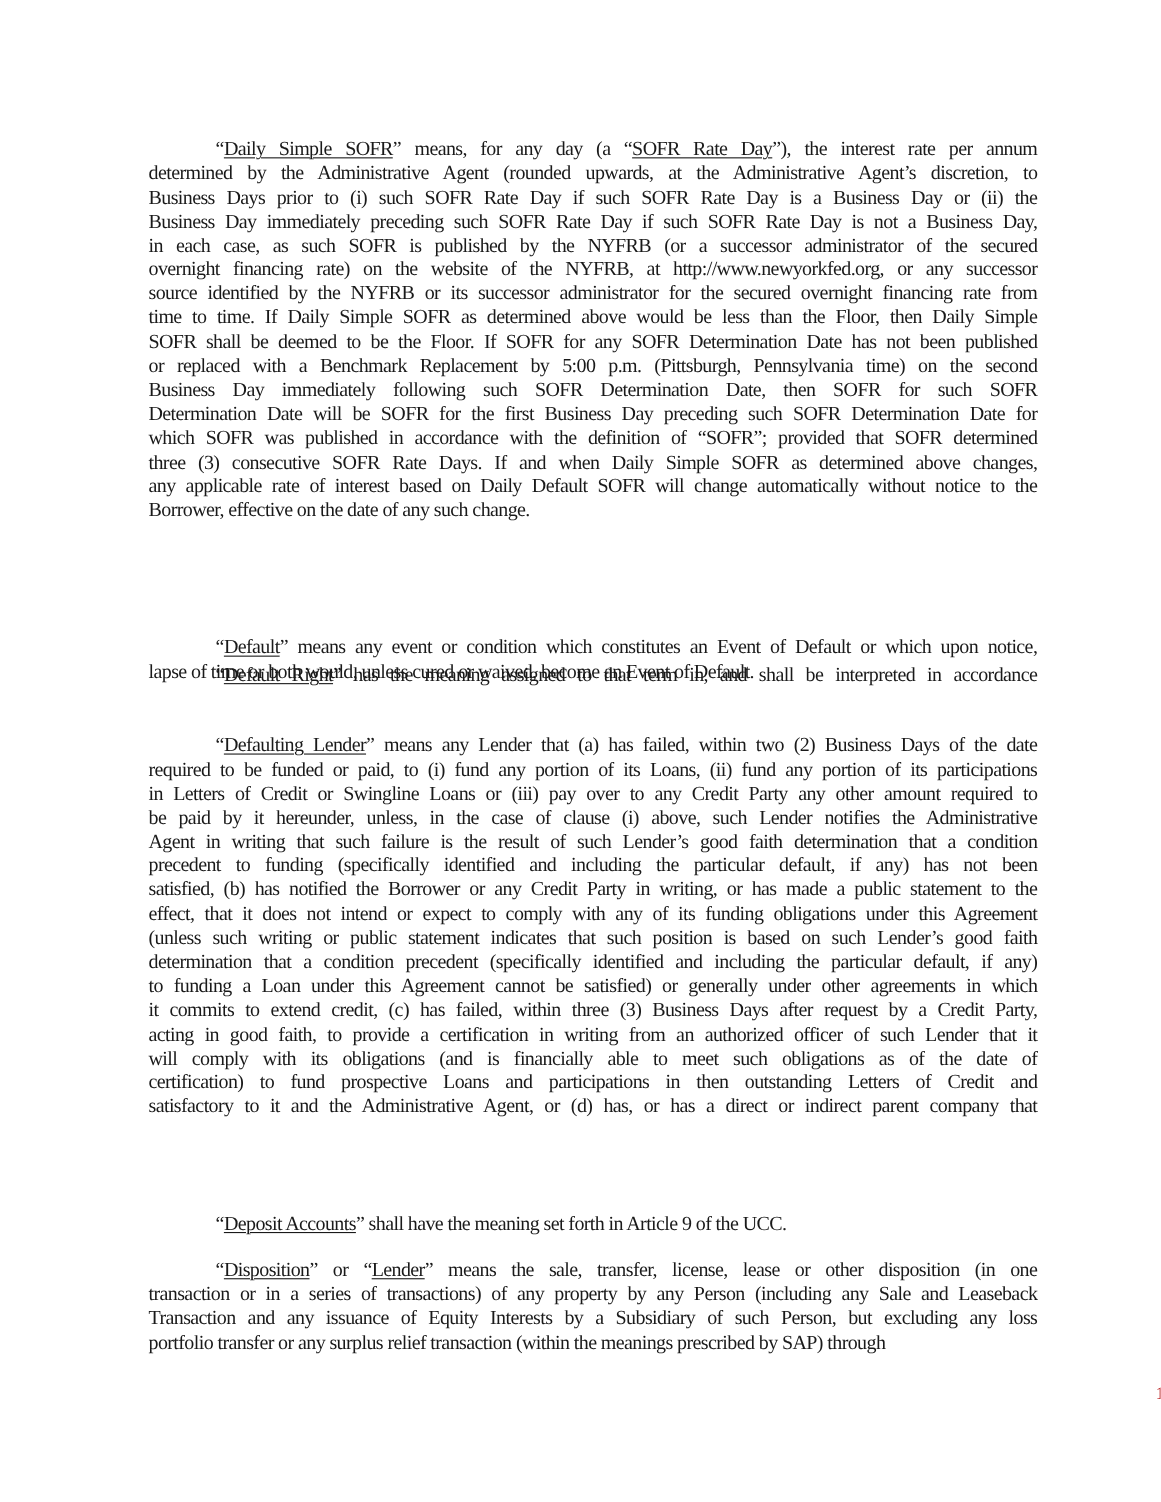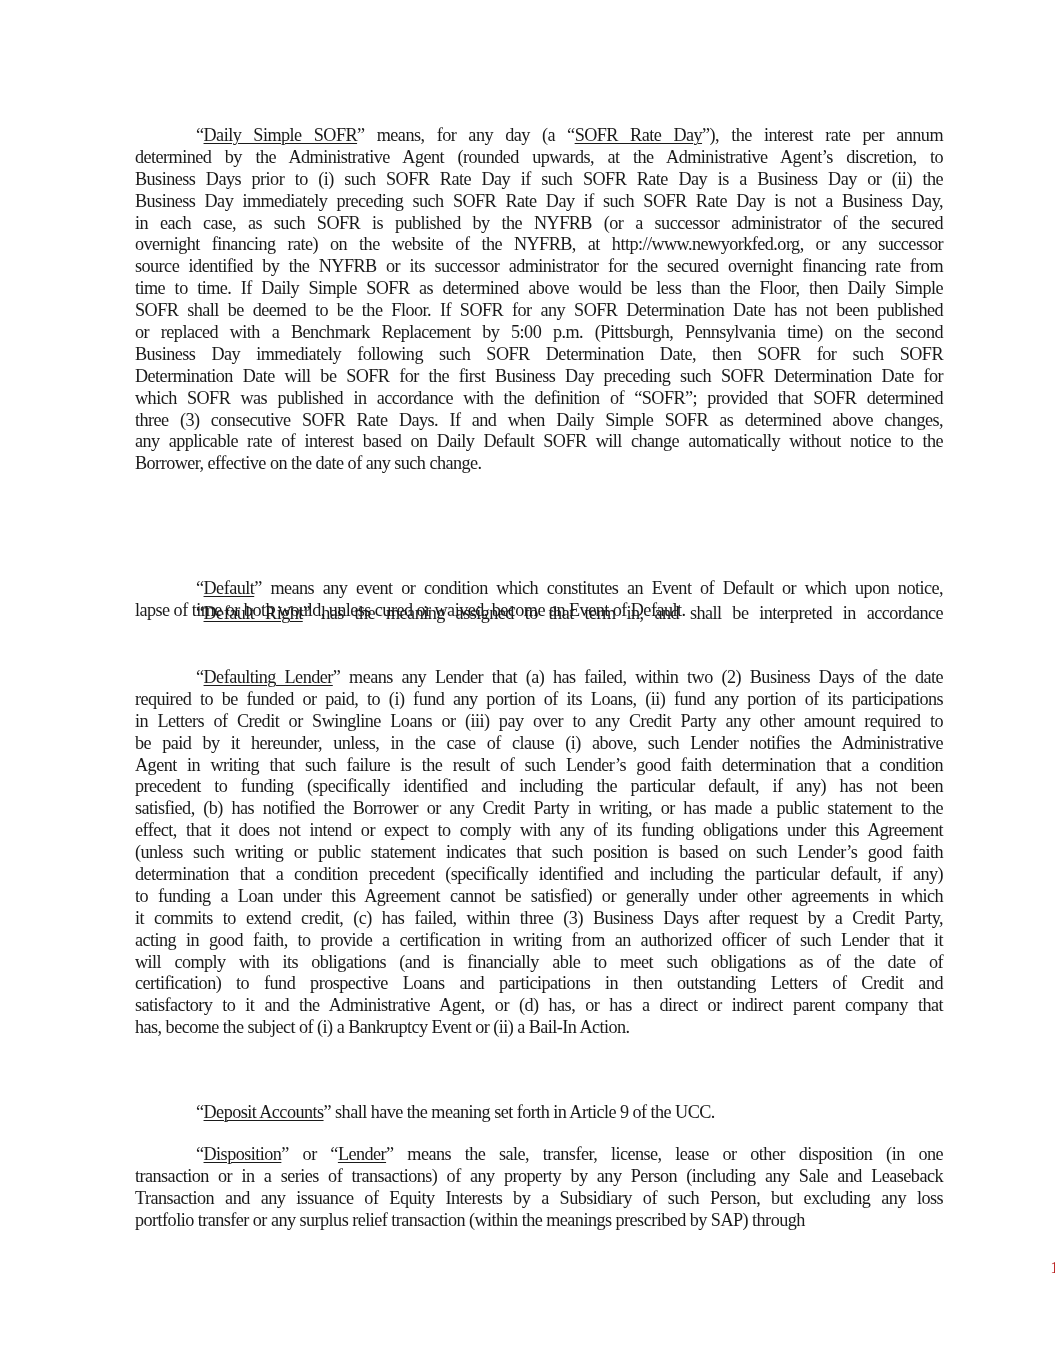--- a/index.html
+++ b/index.html
@@ -69,21 +69,20 @@
       <span class="line">satisfied, (b) has notified the Borrower or any Credit Party in writing, or has made a public statement to the</span>
       <span class="line">effect, that it does not intend or expect to comply with any of its funding obligations under this Agreement</span>
       <span class="line">(unless such writing or public statement indicates that such position is based on such Lender’s good faith</span>
       <span class="line">determination that a condition precedent (specifically identified and including the particular default, if any)</span>
       <span class="line">to funding a Loan under this Agreement cannot be satisfied) or generally under other agreements in which</span>
       <span class="line">it commits to extend credit, (c) has failed, within three (3) Business Days after request by a Credit Party,</span>
       <span class="line">acting in good faith, to provide a certification in writing from an authorized officer of such Lender that it</span>
       <span class="line">will comply with its obligations (and is financially able to meet such obligations as of the date of</span>
       <span class="line">certification) to fund prospective Loans and participations in then outstanding Letters of Credit and</span>
       <span class="line">satisfactory to it and the Administrative Agent, or (d) has, or has a direct or indirect parent company that</span>
-      <span class="line last">has, become the subject of (i) a Bankruptcy Event or (ii) a Bail-In Action.</span>
     </div>
   <div class="para" id="p4" style="top:1102px;">
       <span class="line indent last"><span class="inner">“</span><span class="u">Deposit Accounts</span><span class="inner">” shall have the meaning set forth in Article 9 of the UCC.</span></span>
     </div>
   <div class="para" id="p5" style="top:1144px;">
       <span class="line indent"><span class="inner">“</span><span class="u">Disposition</span><span class="inner">” or “</span><span class="u">Lender</span><span class="inner">” means the sale, transfer, license, lease or other disposition (in one</span></span>
       <span class="line">transaction or in a series of transactions) of any property by any Person (including any Sale and Leaseback</span>
       <span class="line">Transaction and any issuance of Equity Interests by a Subsidiary of such Person, but excluding any loss</span>
       <span class="line last">portfolio transfer or any surplus relief transaction (within the meanings prescribed by SAP) through</span>
     </div>

